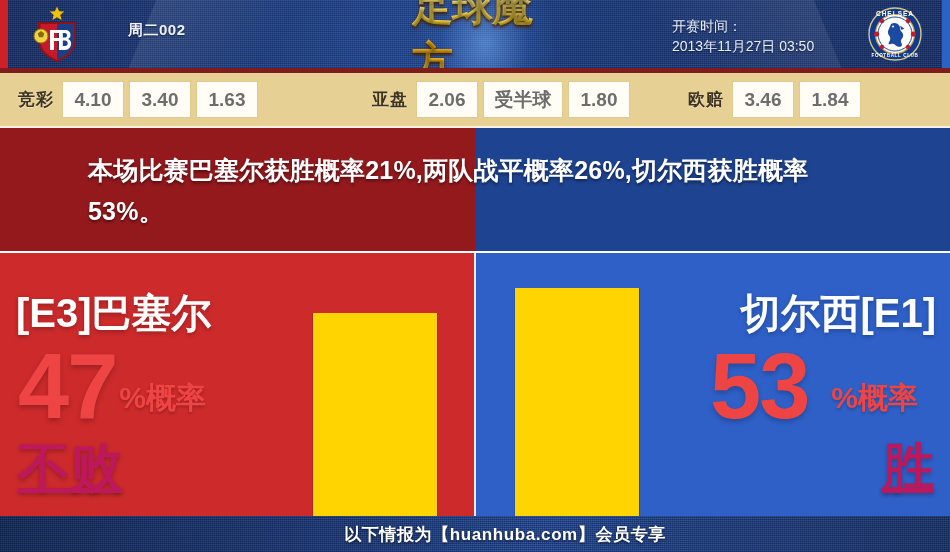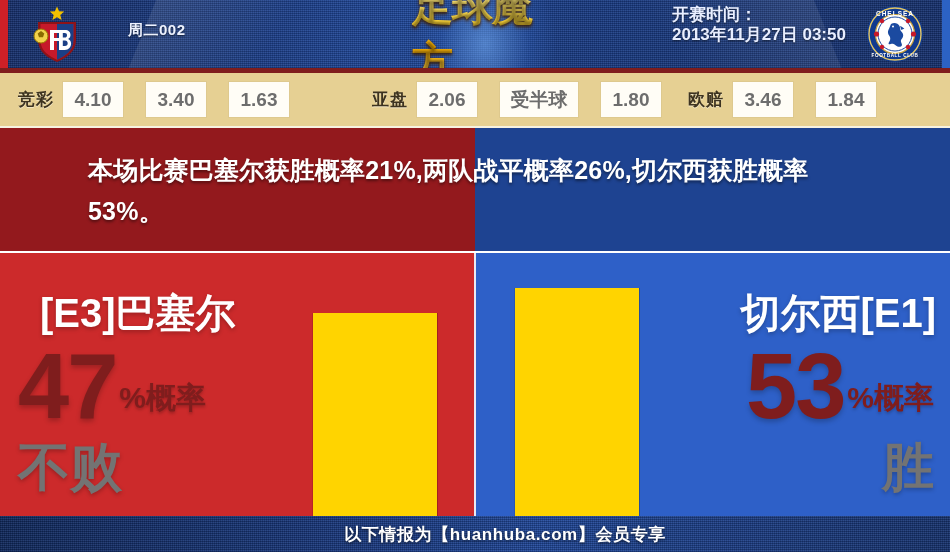--- a/index.html
+++ b/index.html
@@ -26,76 +26,76 @@
     pointer-events:none;}
 
   .crest{position:absolute;top:4px;width:62px;height:60px;}
   .crest.left{left:26px;}
   .crest.right{right:24px;}
   .crest svg{display:block;width:100%;height:100%;}
 
   .match-no{position:absolute;left:128px;top:21px;color:#eef3ff;font-size:15px;font-weight:bold;
     letter-spacing:.5px;text-shadow:0 1px 2px rgba(0,0,0,.55);}
 
-  .kickoff{position:absolute;left:672px;top:5px;color:#e8eeff;font-size:17px;line-height:20px;
-    text-shadow:0 1px 2px rgba(0,0,0,.55);font-weight:bold;}
+  .kickoff{position:absolute;left:672px;top:16px;color:#e8eeff;font-size:14px;line-height:20px;
+    text-shadow:0 1px 2px rgba(0,0,0,.55);}
   .kickoff div{white-space:nowrap;}
 
   .brand{position:absolute;left:412px;top:12px;width:140px;height:44px;display:flex;align-items:center;justify-content:center;}
   .brand-txt{font-size:41px;font-weight:bold;letter-spacing:-1px;
     background:linear-gradient(180deg,#fff4b0 0%,#ffd83a 38%,#f0a800 62%,#ffe066 100%);
     -webkit-background-clip:text;background-clip:text;color:transparent;
     text-shadow:0 2px 3px rgba(0,0,0,.45);filter:drop-shadow(0 1px 1px rgba(120,60,0,.8));}
 
   
   .odds{position:absolute;left:0;top:68px;width:950px;height:60px;background:#e6d093;
     border-top:5px solid #7f1d1d;border-bottom:2px solid #f6f1e0;box-sizing:border-box;}
   .odds-inner{position:absolute;left:0;top:0;right:0;bottom:0;display:flex;align-items:center;}
   .odds-grp{display:flex;align-items:center;}
   .odds-grp.g1{position:absolute;left:18px;}
   .odds-grp.g2{position:absolute;left:372px;}
   .odds-grp.g3{position:absolute;left:688px;}
   .odds-label{font-size:17px;font-weight:bold;color:#3d3320;margin-right:9px;letter-spacing:1px;
     text-shadow:0 1px 0 rgba(255,255,255,.45);}
   .odds-cell{background:#fffdf6;color:#6d6d6d;font-size:19px;font-weight:bold;
-    width:60px;height:35px;line-height:35px;text-align:center;margin-right:23px;
+    width:60px;height:35px;line-height:35px;text-align:center;margin-right:7px;
     box-shadow:0 0 0 1px rgba(0,0,0,.03);}
   .odds-cell.wide{width:78px;}
   .odds-cell:last-child{margin-right:0;}
 
   
   .banner{position:absolute;left:0;top:128px;width:768px;height:123px;padding-left:34px;}
   .banner-l{position:absolute;left:0;top:0;width:475px;height:123px;background:#93191d;}
   .banner-r{position:absolute;left:475px;top:0;width:475px;height:123px;background:#1e4391;}
   .banner-text{position:absolute;left:88px;top:22px;width:790px;color:#ffffff;
     font-size:25px;font-weight:bold;line-height:41px;letter-spacing:.2px;
     text-shadow:0 2px 3px rgba(0,0,0,.45);}
 
   
   .panels{position:absolute;left:0;top:253px;width:950px;height:263px;}
   .pane{position:absolute;top:0;height:263px;}
   .pane-l{left:0;width:474px;background:#cc2a2b;}
   .pane-r{left:476px;width:474px;background:#2e60c8;}
   .pane-split{position:absolute;left:474px;top:0;width:2px;height:263px;background:#e9e9f2;}
 
   .team-name{position:absolute;top:33px;color:#fff;font-size:40px;font-weight:bold;
-    letter-spacing:0px;white-space:nowrap;text-shadow:0 2px 4px rgba(0,0,0,.25);margin-left:24px;}
+    letter-spacing:0px;white-space:nowrap;text-shadow:0 2px 4px rgba(0,0,0,.25);}
   .team-name.l{left:16px;}
   .team-name.r{right:14px;}
 
-  .pct-row{position:absolute;top:90px;display:flex;align-items:flex-end;color:#7f1d1d;}
+  .pct-row{position:absolute;top:90px;display:flex;align-items:flex-end;color:#ef4444;}
   .pct-row.l{left:18px;}
-  .pct-row.r{right:16px;}
+  .pct-row.r{right:32px;gap:20px;}
   .pct-big{font-size:92px;font-weight:bold;line-height:86px;letter-spacing:-2px;
     text-shadow:0 3px 5px rgba(0,0,0,.22);}
   .pct-suffix{font-size:30px;font-weight:bold;line-height:44px;padding-bottom:9px;padding-left:3px;
     text-shadow:0 2px 3px rgba(0,0,0,.22);}
 
-  .verdict{position:absolute;top:185px;color:#737373;font-size:52px;font-weight:bold;line-height:58px;
-    text-shadow:0 2px 4px rgba(0,0,0,.25);}
+  .verdict{position:absolute;top:185px;color:#be185d;font-size:52px;font-weight:bold;line-height:58px;
+    text-shadow:0 2px 4px rgba(0,0,0,.25);text-decoration:underline;}
   .verdict.l{left:18px;}
   .verdict.r{right:16px;}
 
   .bar{position:absolute;background:#ffd400;box-shadow:1px 0 0 rgba(0,0,0,.22), -1px 0 0 rgba(0,0,0,.10);}
   .bar-l{left:313px;width:124px;top:60px;height:203px;}
   .bar-r{left:515px;width:124px;top:35px;height:228px;}
 
   
   .footer{position:absolute;left:0;top:516px;width:950px;height:36px;
     background:

